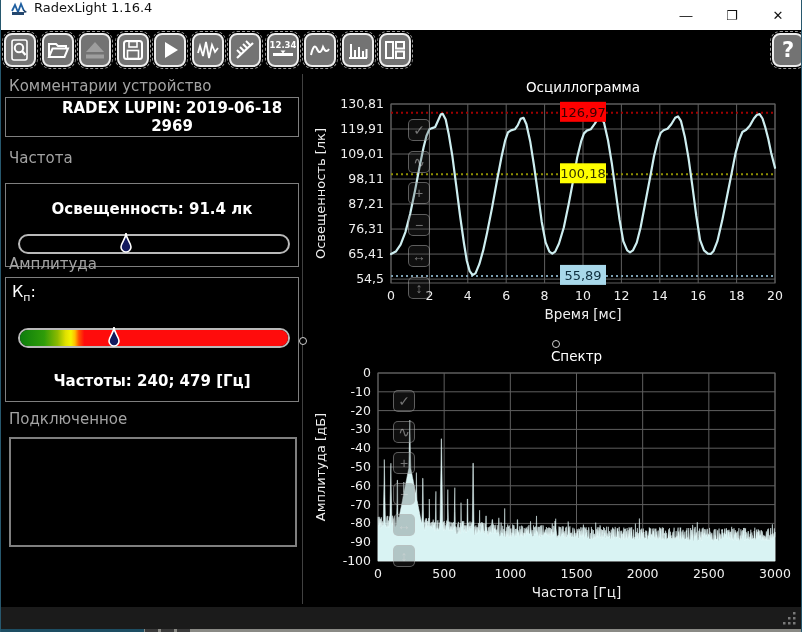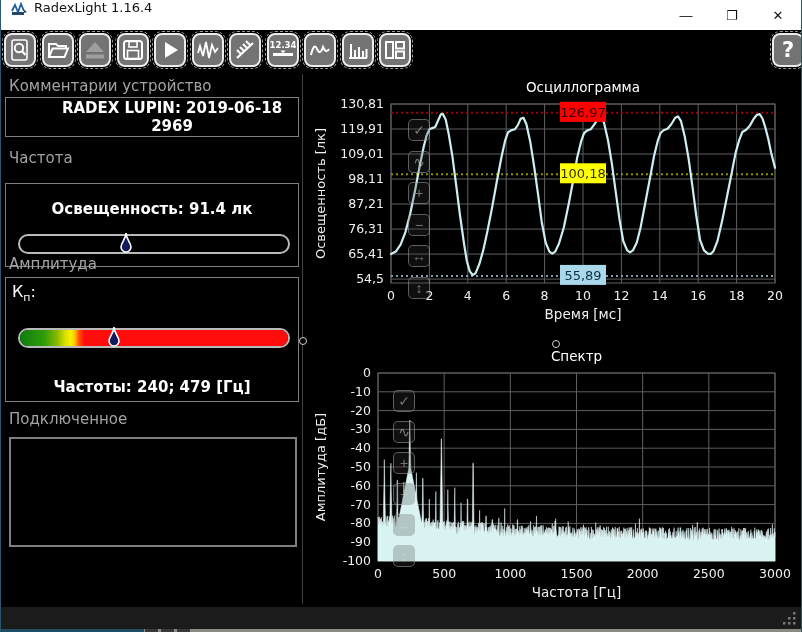--- a/index.html
+++ b/index.html
@@ -171,21 +171,21 @@
 <div class="panel-box" style="top:277px;height:125px;">
   <div style="position:absolute;left:6px;top:4px;font-weight:normal;font-size:16px;"><span>К</span><sub style="font-size:11px">п</sub><span>:</span></div>
   <div class="grad-wrap" style="top:50px;">
     <div class="grad grad-pulse"></div>
     <div class="marker" id="pulse-marker" style="left: 35%;">
       <svg width="13" height="24" viewBox="0 0 13 24">
         <path d="M6.5 0 C6.5 6 1.5 9.5 1.5 14 a5 5 0 0 0 10 0 C11.5 9.5 6.5 6 6.5 0 Z" fill="#131a5e" stroke="#fff" stroke-width="1.6"></path>
       </svg>
     </div>
   </div>
-  <div class="bold-line" style="position:absolute;top:100px;">Частоты: 240; 479 [Гц]</div>
+  <div class="bold-line" style="position:absolute;top:94px;">Частоты: 240; 479 [Гц]</div>
 </div>
 
 <div class="sec-header" style="top:410px">Подключенное</div>
 <textarea class="comments" style=""></textarea>
 
 <div class="vsplit"></div>
 <div class="grip" style="left:298px;top:337px;"></div>
 <div class="grip" style="left:551px;top:340px;"></div>
 
 <svg id="osc-svg" class="chart-svg" style="top:78px" width="492" height="252" viewBox="0 0 492 252">

